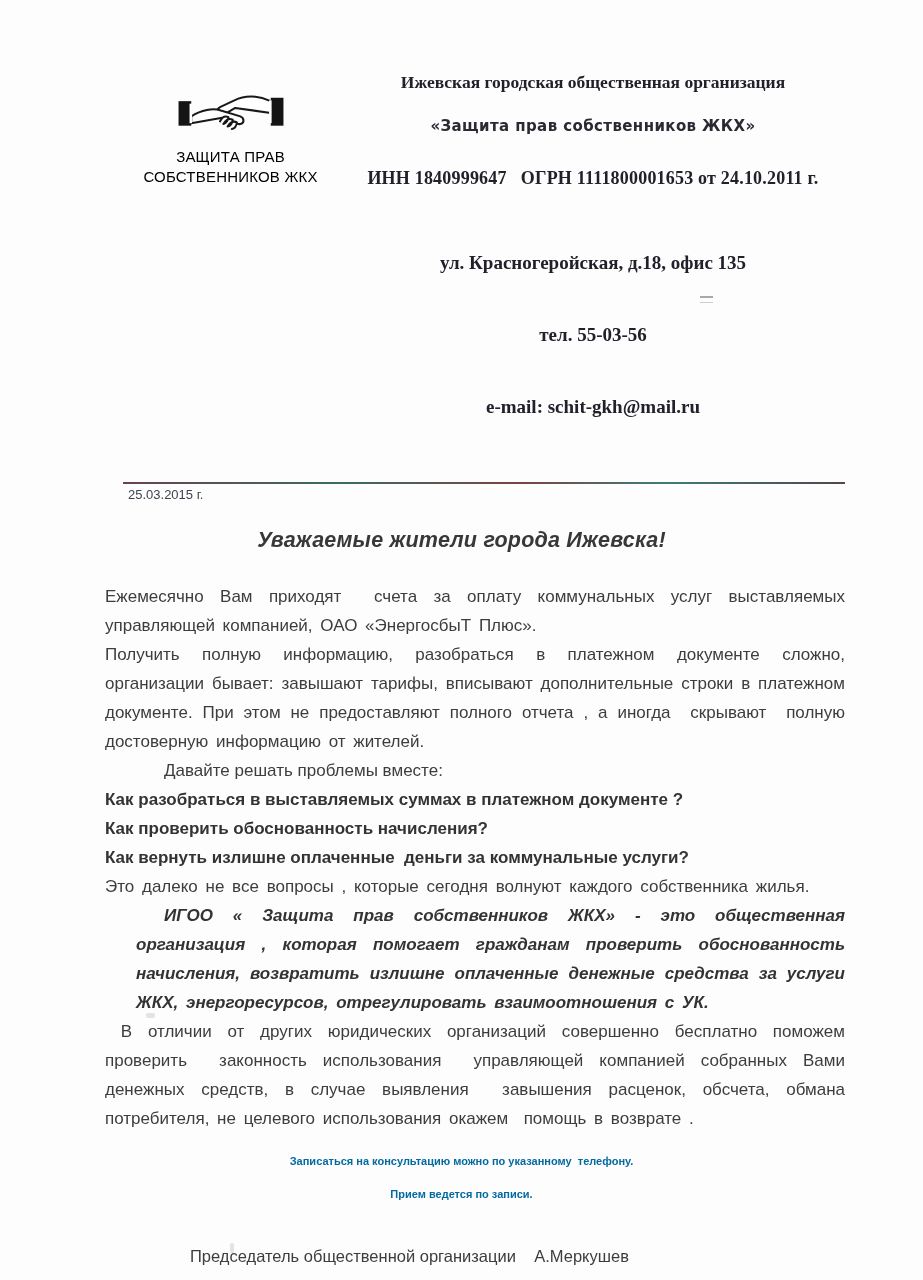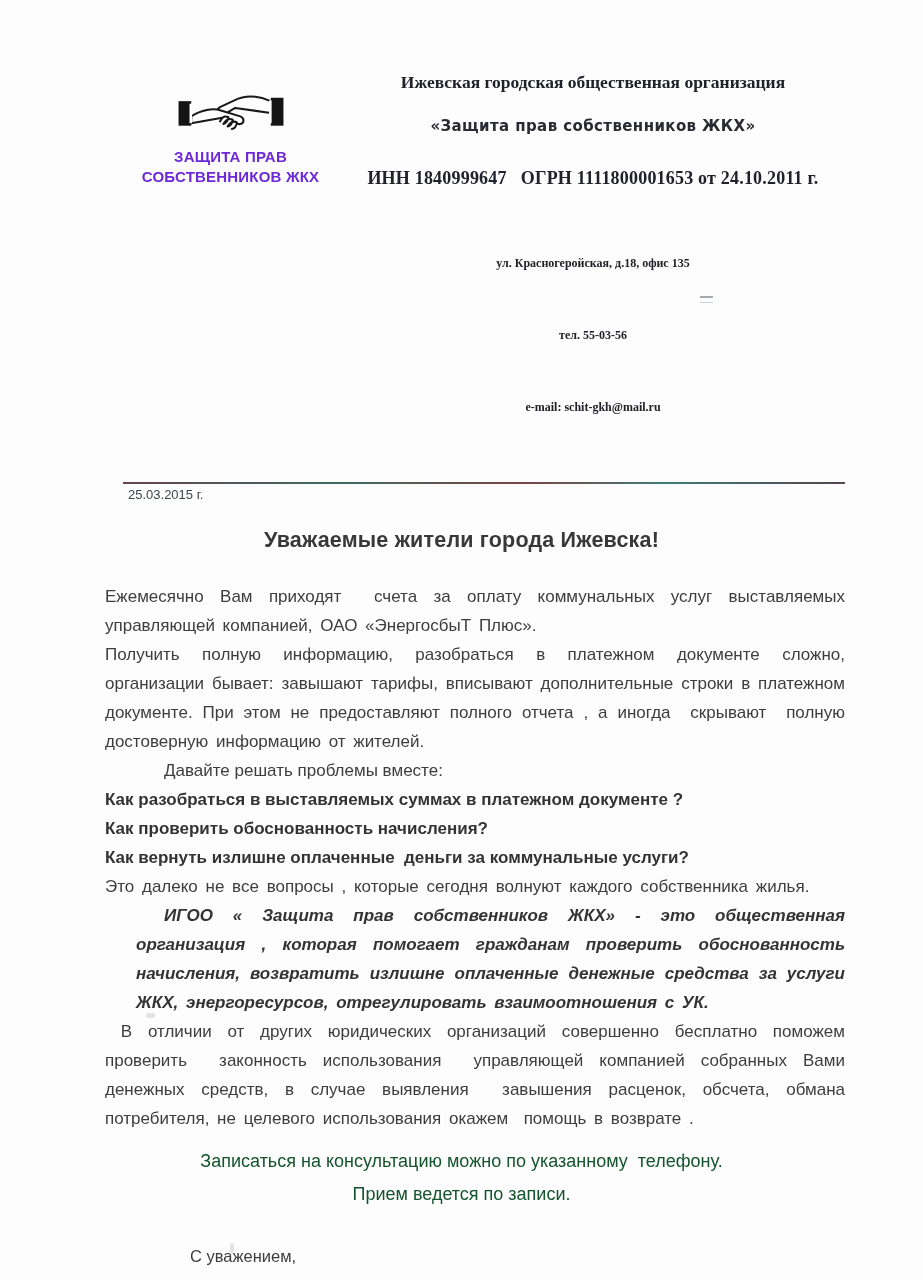--- a/index.html
+++ b/index.html
@@ -5,42 +5,42 @@
   html,body { margin:0; padding:0; }
   body { width:923px; height:1280px; background:#e9e9e9; }
   .page {
     position:relative; width:923px; height:1280px; background:#fdfdfd;
     font-family:"Liberation Sans", sans-serif; color:#3d3d3d; overflow:hidden;
   }
   
   .letterhead { display:flex; padding:70px 70px 0 128px; }
   .logo { width:205px; text-align:center; padding-top:14px; flex:0 0 auto; }
   .logo svg { width:110px; height:58px; display:block; margin:0 auto; }
-  .logo-caption { margin-top:5px; font-weight:bold; font-size:15px; line-height:20px; color:#6d28d9; letter-spacing:.2px; }
+  .logo-caption { margin-top:5px; font-weight:normal; font-size:15px; line-height:20px; color:#000000; letter-spacing:.2px; }
   .head-text { flex:1; text-align:center; font-family:"Liberation Serif", serif; font-weight:bold; color:#21212b; }
   .head-text > div { white-space:pre-wrap; }
   .org-type { font-size:17.5px; padding-top:2px; }
   .org-name { margin-top:24px; font-family:"DejaVu Sans", sans-serif; font-size:15px; color:#2a2a33; letter-spacing:.4px; }
   .org-reg  { margin-top:33px; font-size:18px; letter-spacing:.2px; }
-  .addr { margin-top:14px; font-size:12px; line-height:24px; }
+  .addr { margin-top:14px; font-size:19px; line-height:24px; }
   
   .rule { margin:15px 78px 0 123px; height:2px;
     background:linear-gradient(90deg,#6a4250,#3c6c62 30%,#7c4343 55%,#3f7d78 75%,#54444e); }
   .rule-artifact { position:absolute; left:700px; top:296px; width:13px; height:4px;
     border-top:2px solid #8a8f96; border-bottom:1px solid #babec3; opacity:.75; }
   .date { margin:3px 0 0 128px; font-size:13px; color:#3e434e; }
   
-  .title { margin:26px 0 0; text-align:center; font-size:21.5px; font-weight:bold; color:#383838; letter-spacing:.2px; }
+  .title { margin:26px 0 0; text-align:center; font-size:21.5px; font-weight:bold; color:#383838; letter-spacing:.2px;font-style:italic; }
   .bodytext { margin:29px 78px 0 105px; font-size:17px; line-height:29px; }
   p { margin:0; white-space:pre-wrap; }
   .j { text-align:justify; word-spacing:3px; }
   .q { font-weight:bold; color:#333; }
   .b { font-weight:bold; color:#333;font-style:italic; }
   .indent { text-indent:28px;margin-left:31px; }
-  .note { margin-top:12px; text-align:center; font-weight:normal; font-size:18px; line-height:33px; color:#14532d; }
+  .note { margin-top:12px; text-align:center; font-weight:bold; font-size:11px; line-height:33px; color:#0369a1; }
   .sig { margin:30px 0 0 190px; font-size:16.5px; line-height:31px; color:#3d3d3d; }
   
   .speck { position:absolute; background:#c9c9c9; opacity:.5; border-radius:2px; }
 </style>
 </head>
 <body>
 
 <div class="page">
 
   <div class="letterhead">
@@ -90,20 +90,19 @@
     <p class="j b indent">ИГОО « Защита прав собственников ЖКХ» - это общественная организация , которая помогает гражданам проверить обоснованность начисления, возвратить излишне оплаченные денежные средства за услуги ЖКХ, энергоресурсов, отрегулировать взаимоотношения с УК.</p>
     <p class="j"> В отличии от других юридических организаций совершенно бесплатно поможем проверить  законность использования  управляющей компанией собранных Вами денежных средств, в случае выявления  завышения расценок, обсчета, обмана потребителя, не целевого использования окажем  помощь в возврате .</p>
   </div>
 
   <div class="note">
     <p>Записаться на консультацию можно по указанному  телефону.</p>
     <p>Прием ведется по записи.</p>
   </div>
 
   <div class="sig">
-    <p>С уважением,</p>
     <p>Председатель общественной организации    А.Меркушев</p>
   </div>
 
   <div class="speck" style="left:230px; top:1243px; width:4px; height:10px;"></div>
   <div class="speck" style="left:146px; top:1013px; width:9px; height:5px;"></div>
 
 </div>
 
 </body></html>

